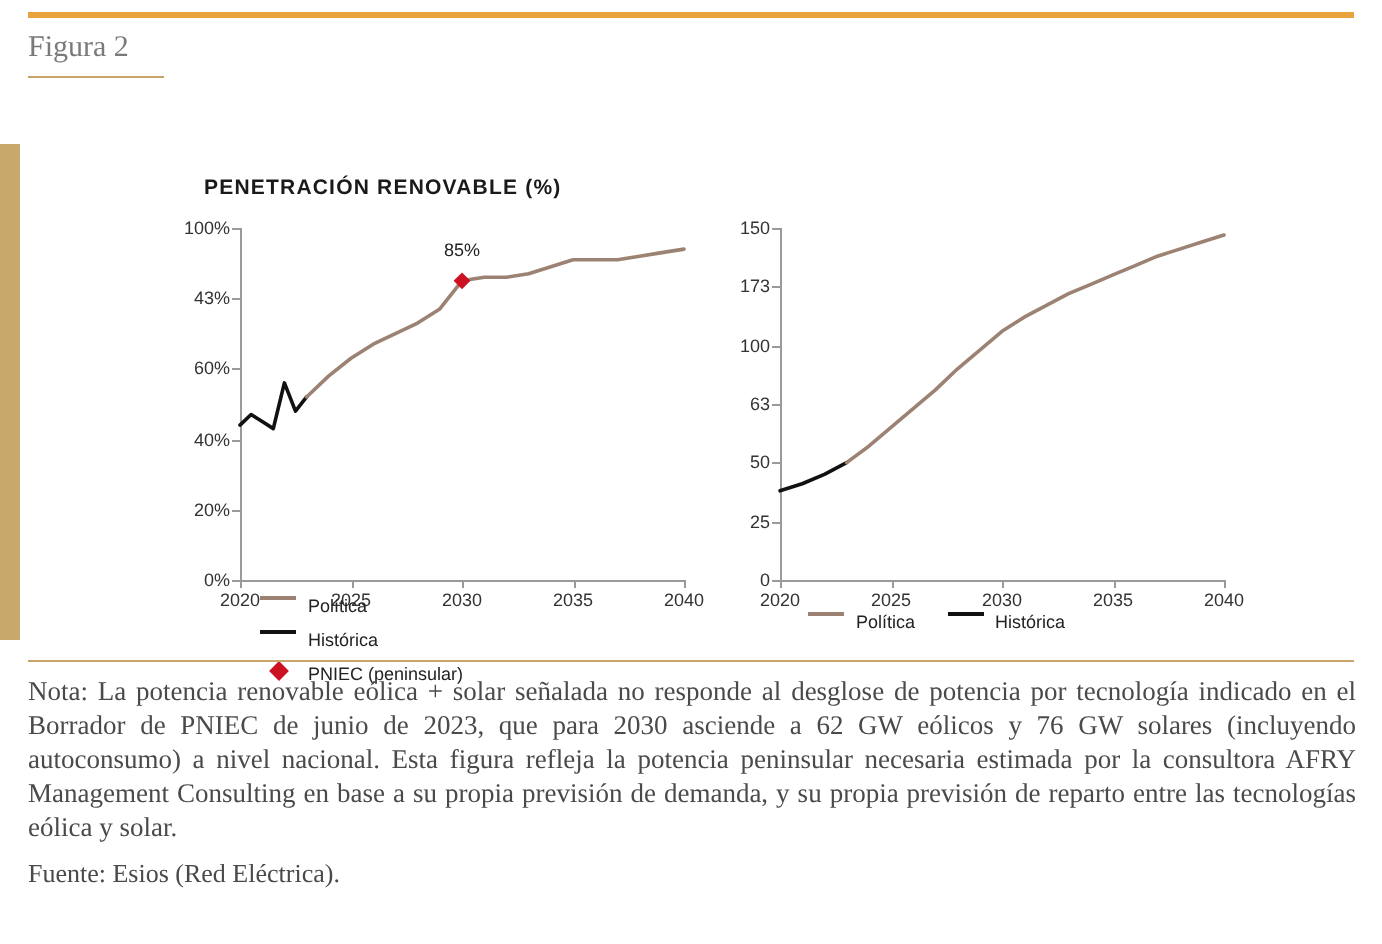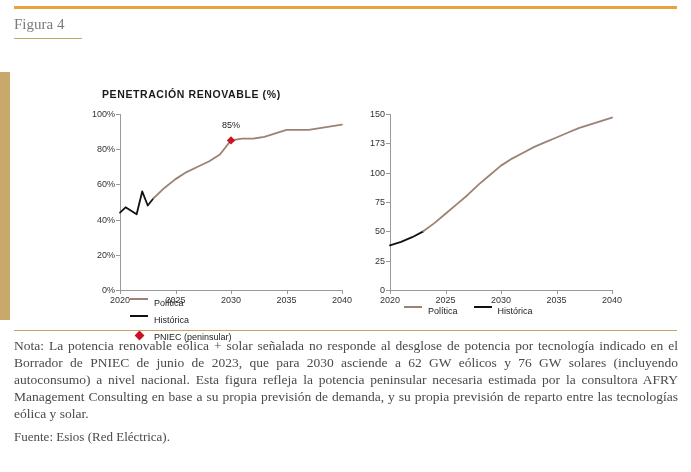--- a/index.html
+++ b/index.html
@@ -204,41 +204,41 @@
   }
   svg { display: block; overflow: visible; }
 </style>
 </head>
 <body>
 
 <div class="page">
 
   <div class="top-rule"></div>
 
-  <div class="fig-label">Figura 4</div>
+  <div class="fig-label">Figura 2</div>
   <div class="fig-label-rule"></div>
 
   <div class="left-bar"></div>
 
   <div class="charts">
 
     <div class="chart left">
       <div class="chart-title">PENETRACIÓN RENOVABLE (%)</div>
       <div class="plot" id="plot-left">
           <div class="axis-line" style="left: 0px; top: 0px; width: 1px; height: 176px;"></div>
           <div class="axis-line" style="left: 0px; top: 176px; width: 222px; height: 1px;"></div>
           <div class="ytick" style="top: 176px;">0%</div>
           <div class="ytick-mark" style="top: 176px;"></div>
           <div class="ytick" style="top: 140.8px;">20%</div>
           <div class="ytick-mark" style="top: 140.8px;"></div>
           <div class="ytick" style="top: 105.6px;">40%</div>
           <div class="ytick-mark" style="top: 105.6px;"></div>
           <div class="ytick" style="top: 70.4px;">60%</div>
           <div class="ytick-mark" style="top: 70.4px;"></div>
-          <div class="ytick" style="top: 35.2px;">80%</div>
+          <div class="ytick" style="top: 35.2px;">43%</div>
           <div class="ytick-mark" style="top: 35.2px;"></div>
           <div class="ytick" style="top: 0px;">100%</div>
           <div class="ytick-mark" style="top: 0px;"></div>
           <div class="xtick" style="left: 0px;">2020</div>
           <div class="xtick-mark" style="left: 0px;"></div>
           <div class="xtick" style="left: 55.5px;">2025</div>
           <div class="xtick-mark" style="left: 55.5px;"></div>
           <div class="xtick" style="left: 111px;">2030</div>
           <div class="xtick-mark" style="left: 111px;"></div>
           <div class="xtick" style="left: 166.5px;">2035</div>
@@ -273,21 +273,21 @@
     <div class="chart right">
       <div class="plot" id="plot-right">
           <div class="axis-line" style="left: 0px; top: 0px; width: 1px; height: 176px;"></div>
           <div class="axis-line" style="left: 0px; top: 176px; width: 222px; height: 1px;"></div>
           <div class="ytick" style="top: 176px;">0</div>
           <div class="ytick-mark" style="top: 176px;"></div>
           <div class="ytick" style="top: 146.667px;">25</div>
           <div class="ytick-mark" style="top: 146.667px;"></div>
           <div class="ytick" style="top: 117.333px;">50</div>
           <div class="ytick-mark" style="top: 117.333px;"></div>
-          <div class="ytick" style="top: 88px;">75</div>
+          <div class="ytick" style="top: 88px;">63</div>
           <div class="ytick-mark" style="top: 88px;"></div>
           <div class="ytick" style="top: 58.6667px;">100</div>
           <div class="ytick-mark" style="top: 58.6667px;"></div>
           <div class="ytick" style="top: 29.3333px;">173</div>
           <div class="ytick-mark" style="top: 29.3333px;"></div>
           <div class="ytick" style="top: 0px;">150</div>
           <div class="ytick-mark" style="top: 0px;"></div>
           <div class="xtick" style="left: 0px;">2020</div>
           <div class="xtick-mark" style="left: 0px;"></div>
           <div class="xtick" style="left: 55.5px;">2025</div>

